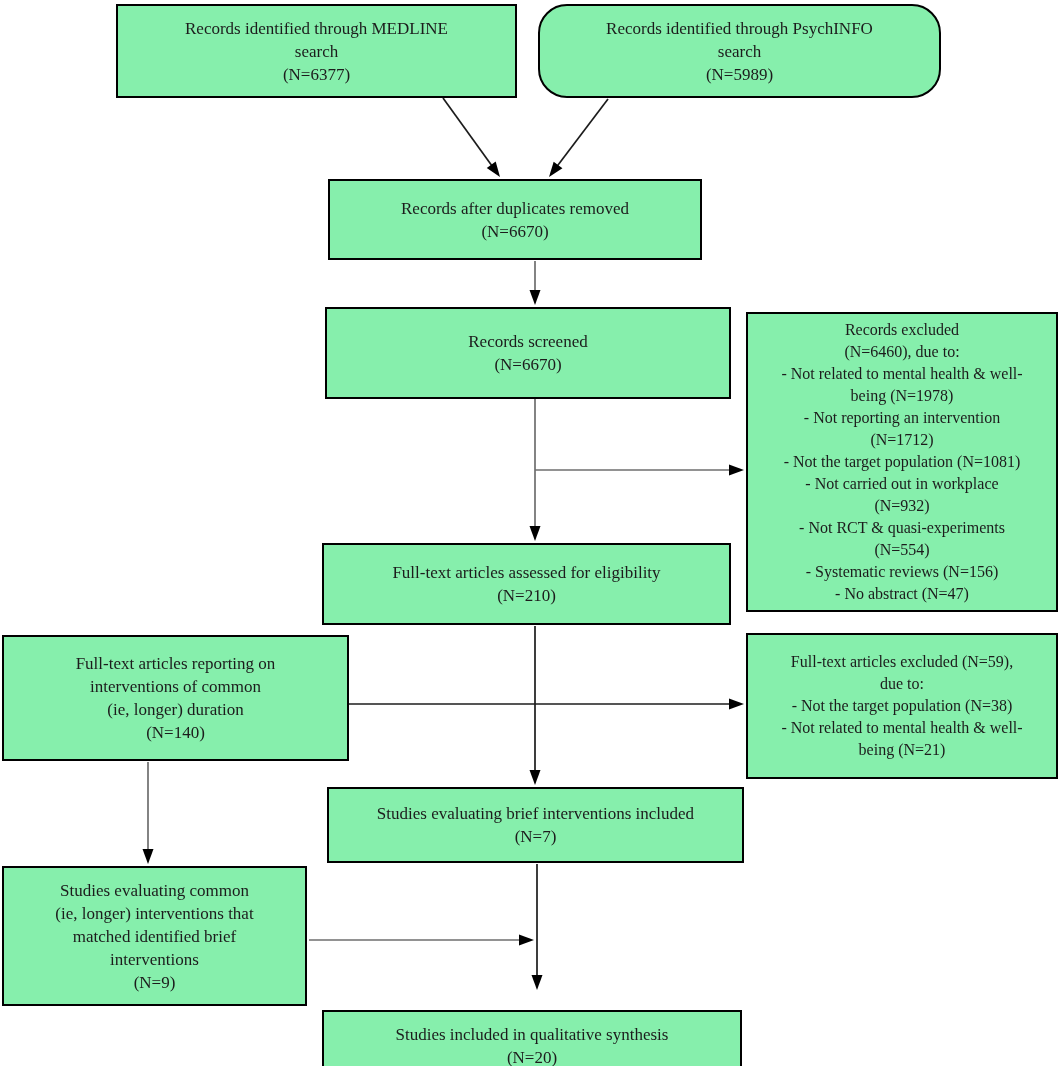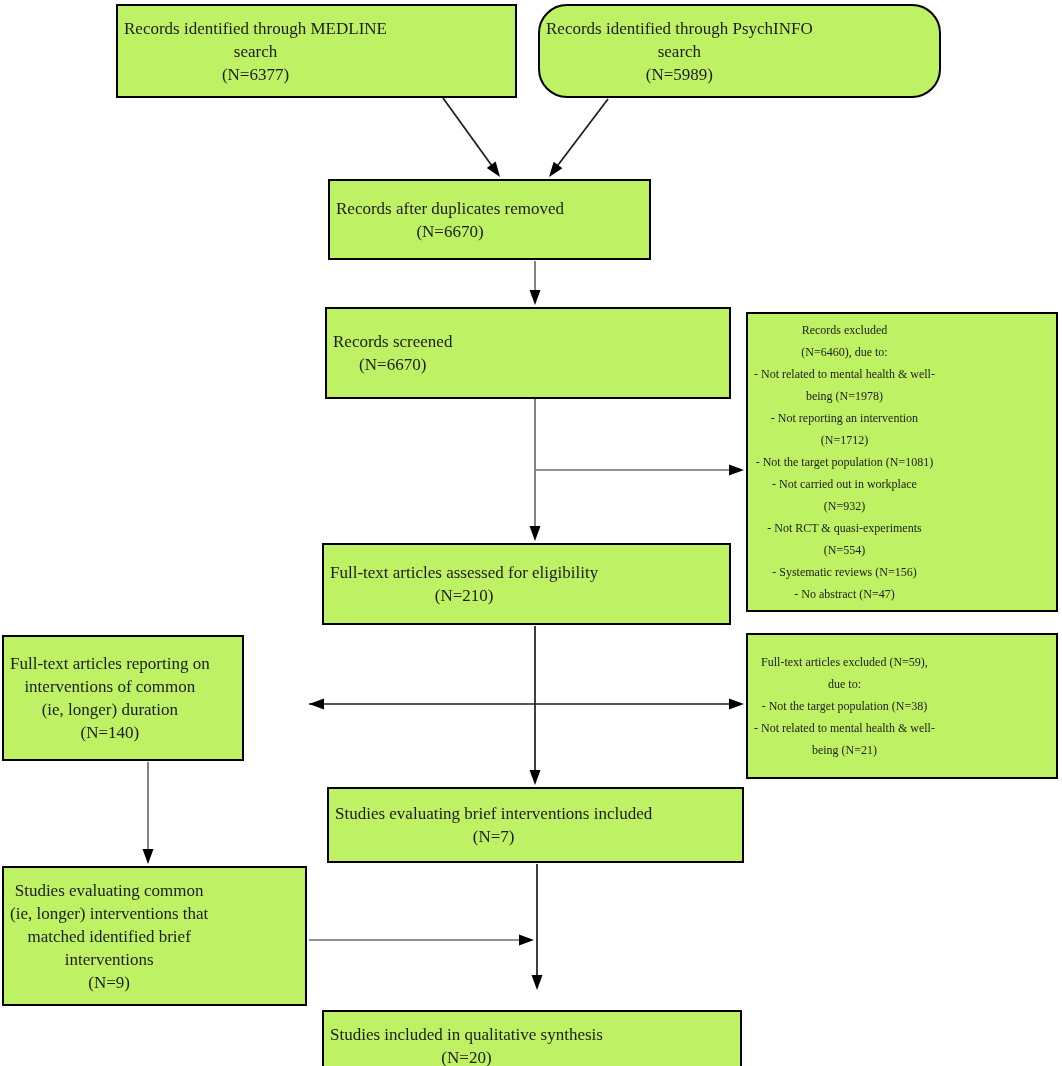--- a/index.html
+++ b/index.html
@@ -21,43 +21,44 @@
     left: 0;
     top: 0;
     width: 1062px;
     height: 1066px;
     pointer-events: none;
   }
   .box {
     position: absolute;
     box-sizing: border-box;
     border: 2px solid #000000;
-    background: #bef264;
+    background: #86efac;
     display: flex;
     align-items: center;
+    justify-content: center;
     text-align: center;
     font-size: 17px;
     line-height: 23px;
     padding: 2px 6px;
   }
   .box .txt {
     white-space: pre-line;
   }
   .box.small {
-    font-size: 12px;
+    font-size: 16px;
     line-height: 22px;
   }
   
   .b-medline      { left: 116px; top: 4px;   width: 401px; height: 94px; }
   .b-psychinfo    { left: 538px; top: 4px;   width: 403px; height: 94px; border-radius: 29px; }
-  .b-duplicates   { left: 328px; top: 179px; width: 323px; height: 81px; }
+  .b-duplicates   { left: 328px; top: 179px; width: 374px; height: 81px; }
   .b-screened     { left: 325px; top: 307px; width: 406px; height: 92px; }
   .b-rec-excl     { left: 746px; top: 312px; width: 312px; height: 300px; }
   .b-assessed     { left: 322px; top: 543px; width: 409px; height: 82px; }
-  .b-ft-common    { left: 2px;   top: 635px; width: 242px; height: 126px; }
+  .b-ft-common    { left: 2px;   top: 635px; width: 347px; height: 126px; }
   .b-ft-excl      { left: 746px; top: 633px; width: 312px; height: 146px; }
   .b-brief        { left: 327px; top: 787px; width: 417px; height: 76px; }
   .b-matched      { left: 2px;   top: 866px; width: 305px; height: 140px; }
   .b-qualitative  { left: 322px; top: 992px; width: 420px; height: 71px; margin-top: 18px; }
 </style>
 </head>
 <body>
 
 <div class="stage">
 

